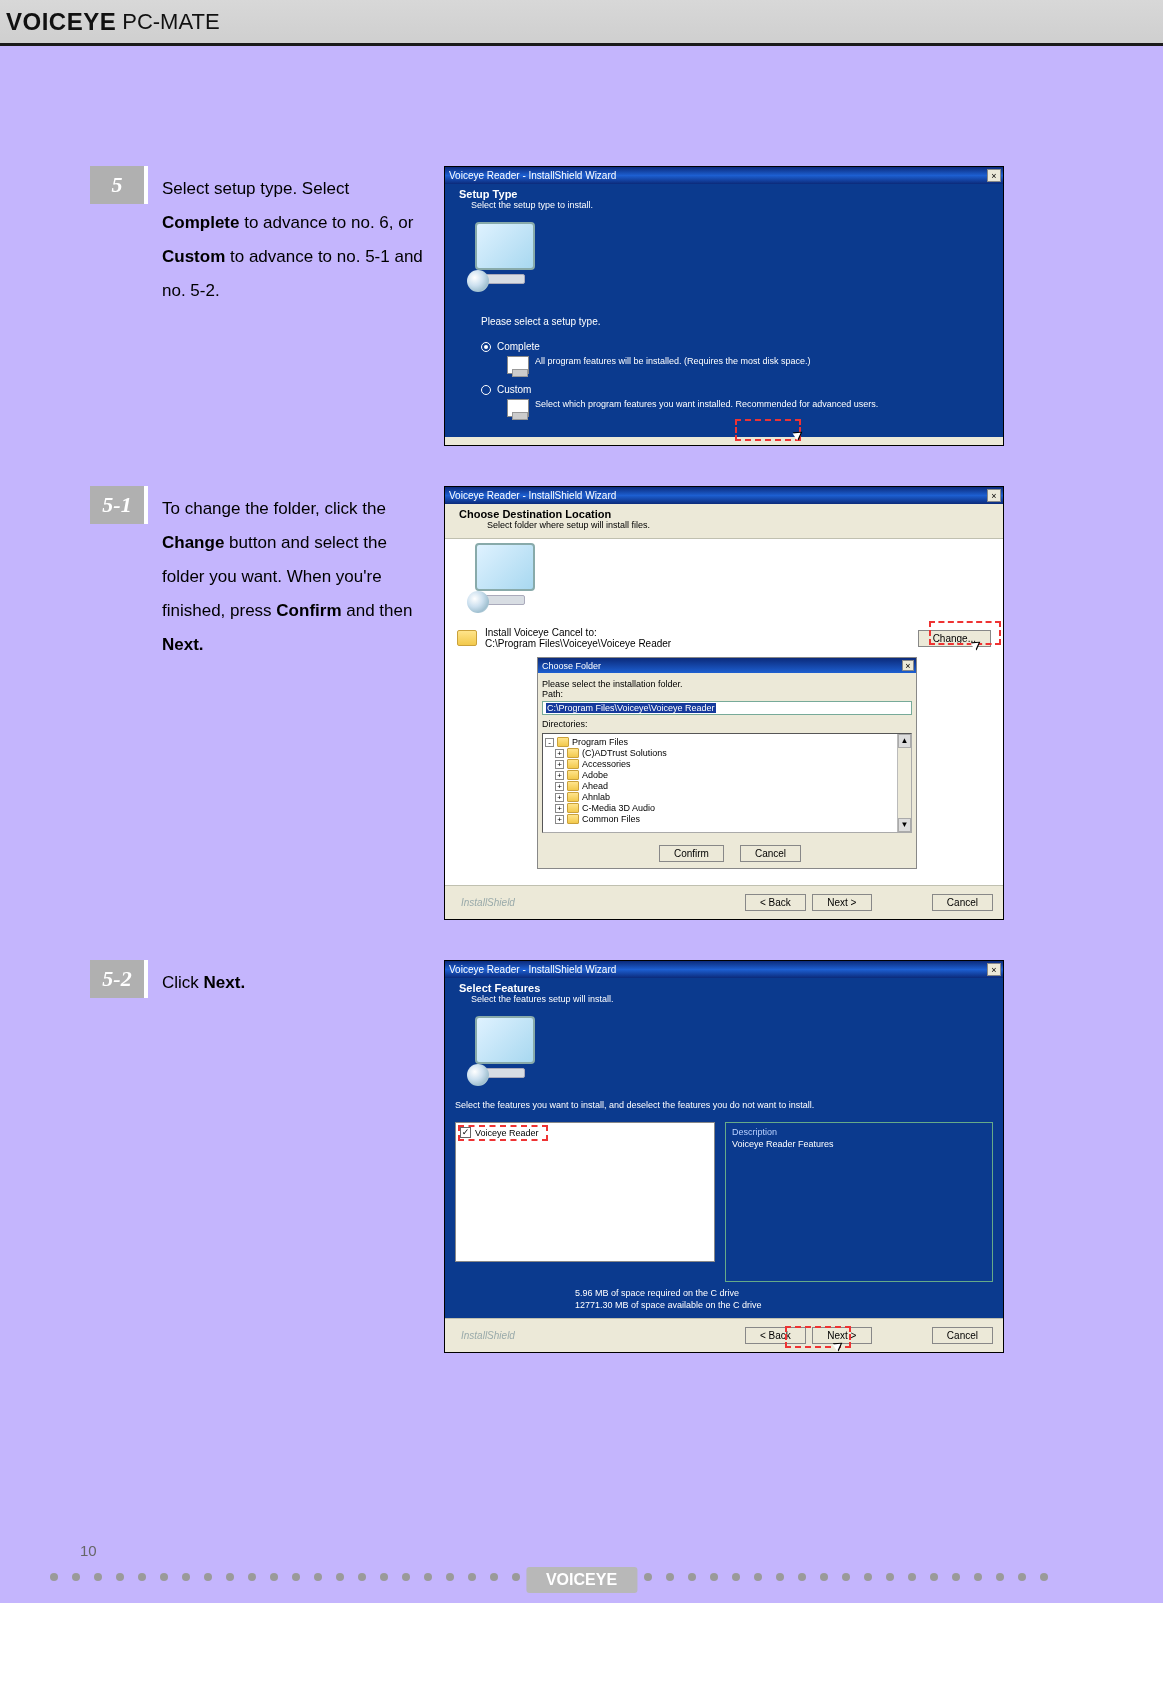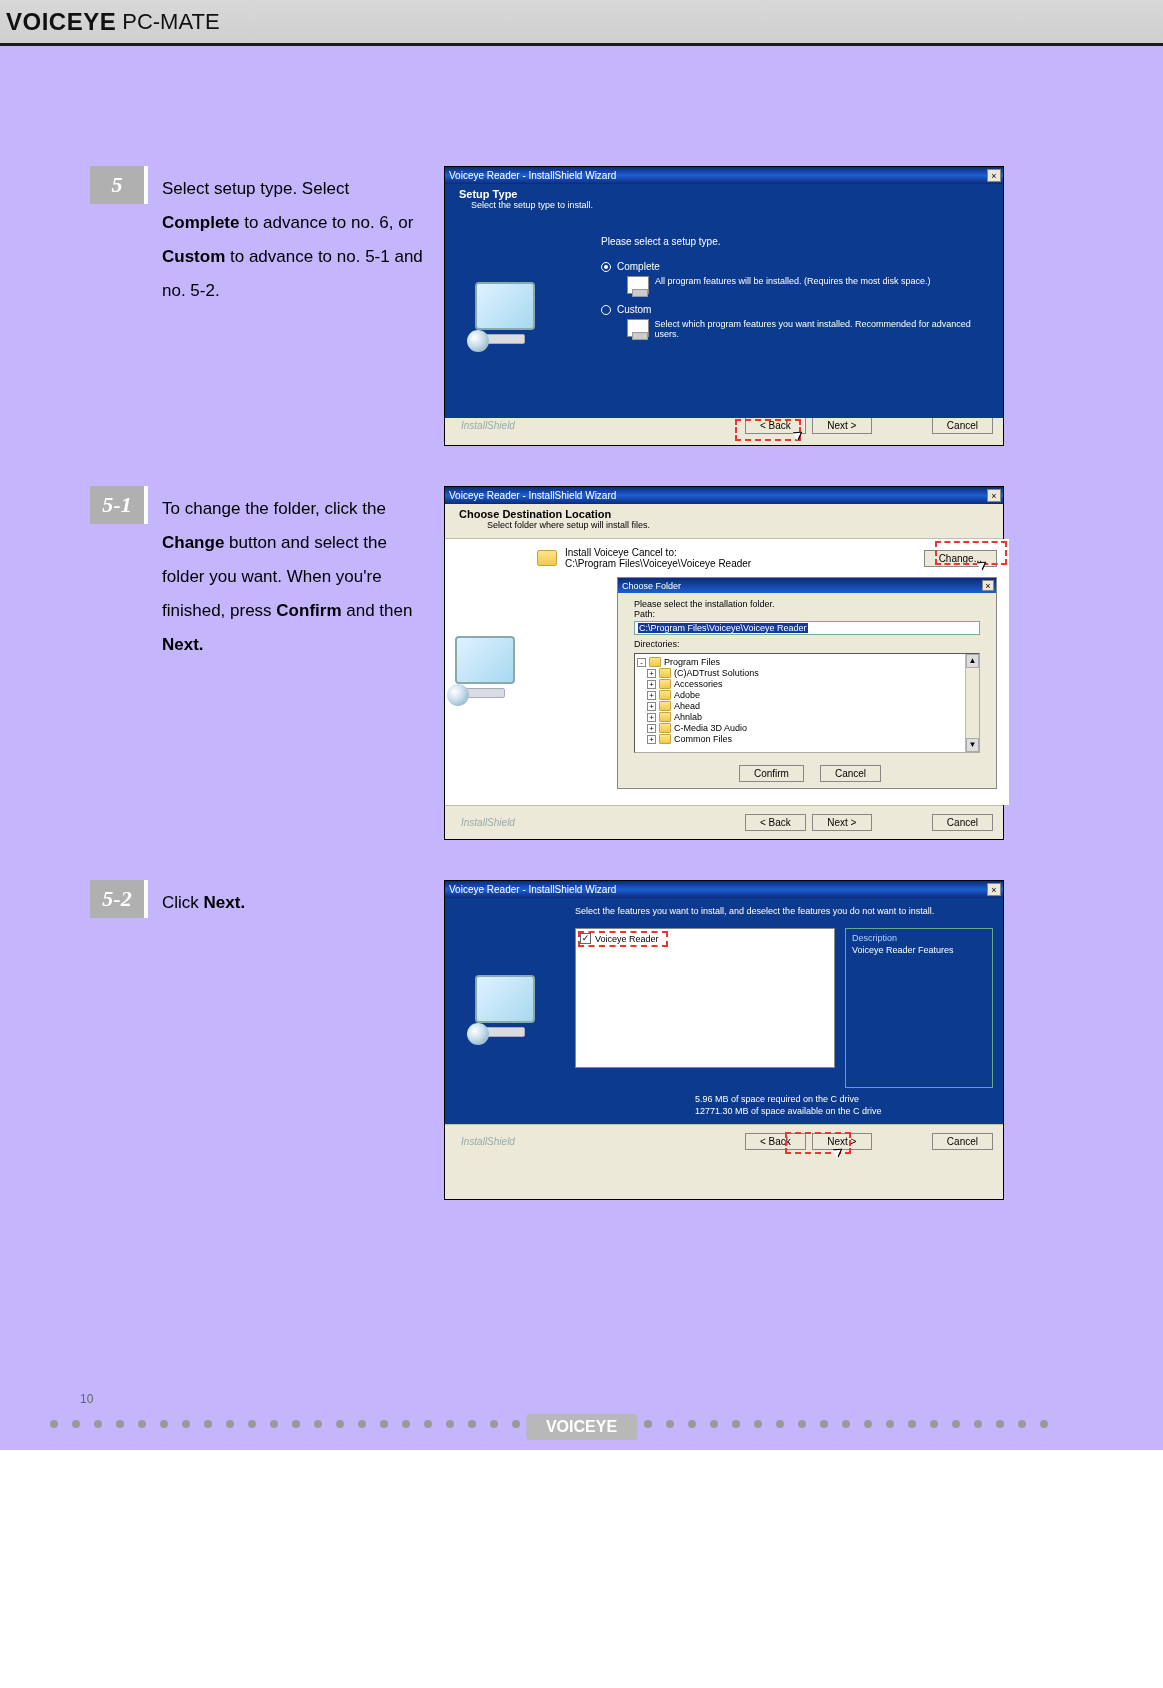--- a/index.html
+++ b/index.html
@@ -15,21 +15,21 @@
   .step-text b { font-weight:bold; }
   .shot { width:560px; min-width:560px; margin-left:6px; border:1px solid #000000; background:#ece9d8; position:relative; font-size:10px; }
   .titlebar { height:17px; background:linear-gradient(to bottom,#0b2a7a,#1d5fd1,#0b2a7a); color:#fff; font-size:10px; display:flex; align-items:center; justify-content:space-between; padding:0 2px 0 4px;}
   .close-x { background:#ece9d8; color:#000; width:14px; height:13px; display:flex; align-items:center; justify-content:center; border:1px solid #888; font-size:9px; font-family:Arial;}
   .bluehdr { background:#0b3a8e; color:#fff; padding:4px 10px 8px 14px; }
   .bluehdr .t1 { font-weight:bold; font-size:11px; }
   .bluehdr .t2 { font-size:9px; margin-left:12px; }
   .greyhdr { background:#ece9d8; color:#000; padding:4px 10px 8px 14px; border-bottom:1px solid #c0c0b0;}
   .greyhdr .t1 { font-weight:bold; font-size:11px; }
   .greyhdr .t2 { font-size:9px; margin-left:28px; }
-  .body-area { display:flex; background:#ece9d8; min-height:200px; }
+  .body-area { display:flex; background:#ece9d8; min-height:200px;flex-direction:column; }
   .left-illus { width:120px; display:flex; align-items:center; justify-content:center; }
   .monitor-illus { width:80px; height:80px; position:relative; }
   .monitor-illus .screen { width:60px; height:48px; background:linear-gradient(135deg,#dff2ff,#a8d8f0); border:2px solid #8aa; border-radius:4px; position:absolute; top:4px; left:10px;}
   .monitor-illus .base { width:40px; height:10px; background:#d8dde3; border:1px solid #aab; position:absolute; top:56px; left:20px; border-radius:2px;}
   .monitor-illus .cd { width:22px; height:22px; border-radius:50%; background:radial-gradient(circle at 35% 35%, #fff,#cce0ef 40%,#a0c0d0 70%,#eee); position:absolute; top:52px; left:2px;}
   .right-panel { flex:1; padding:10px 14px 10px 6px; color:#fff; }
   .right-col-dark { color:#fff; font-size:10px; }
   .row-prompt { color:#fff; font-size:10px; margin:8px 0 14px 30px;}
   .radio-row { display:flex; align-items:flex-start; margin:6px 0 4px 30px; color:#fff; font-size:10px;}
   .radio-dot { width:10px;height:10px;border-radius:50%;border:1px solid #fff; margin-right:6px; margin-top:1px; background:#0b3a8e;}
@@ -44,42 +44,42 @@
   .dashed-red { position:absolute; border:2px dashed #e33; pointer-events:none; }
   .cursor { position:absolute; width:0; height:0; border-left:8px solid #000; border-top:5px solid transparent; border-bottom:5px solid transparent; transform: rotate(-35deg);}
   .cursor::after { content:""; position:absolute; left:-9px; top:-4px; width:0;height:0;border-left:7px solid #fff; border-top:4px solid transparent; border-bottom:4px solid transparent;}
   
   .white-body { background:#fff; color:#000; padding:8px 12px; }
   .install-to { display:flex; align-items:center; font-size:10px;}
   .folder-ico { width:20px;height:16px; background:linear-gradient(#ffe48a,#f2c94c); border:1px solid #caa13a; border-radius:2px; margin-right:8px;}
   .chg-btn { margin-left:auto; }
   .inner-dialog { border:1px solid #888; margin:8px 0 8px 80px; width:380px; background:#fff; position:relative;}
   .inner-title { height:15px; background:linear-gradient(to bottom,#0b2a7a,#1d5fd1); color:#fff; font-size:9px; display:flex; align-items:center; justify-content:space-between; padding:0 2px 0 4px;}
-  .inner-body { background:#ece9d8; padding:6px 16px; font-size:9px;}
+  .inner-body { background:#ece9d8; padding:6px 4px; font-size:9px;}
   .path-field { background:#fff; border:1px solid #7a9; padding:1px 3px; font-size:9px; margin-top:2px;}
   .path-sel { background:#163a9c; color:#fff; padding:0 1px;}
   .tree { background:#fff; border:1px inset #aaa; height:100px; margin-top:4px; overflow:hidden; position:relative; padding:2px 2px;}
   .tree-item { display:flex; align-items:center; font-size:9px; margin:1px 0 1px 10px;}
   .tree-plus { width:9px;height:9px;border:1px solid #888;color:#000;font-size:8px;line-height:8px;text-align:center;margin-right:3px; background:#fff;}
   .tree-fold { width:12px;height:10px;background:linear-gradient(#ffe48a,#f2c94c);border:1px solid #caa13a;margin-right:3px;border-radius:1px;}
   .tree-oitem { margin-left:0;}
   .scroll-v { position:absolute; right:0; top:0; bottom:0; width:14px; background:#ece9d8; border-left:1px solid #bbb;}
   .scroll-v .up,.scroll-v .down{height:14px;background:#ddd;border:1px solid #aaa;font-size:8px;text-align:center;line-height:12px;}
   .scroll-v .down{position:absolute;bottom:0;left:0;right:0;}
   .inner-btns { display:flex; justify-content:center; gap:10px; padding:6px; background:#ece9d8;}
   
   .blue-sub { background:#0b3a8e; color:#fff; font-size:9px; padding:8px 10px 6px 10px;}
   .feat-area { display:flex; padding:6px 10px 4px 10px; gap:10px; background:#0b3a8e;}
   .feat-list { background:#fff; border:1px solid #888; width:260px; height:140px; padding:4px; font-size:9px; color:#000;}
   .feat-check { display:flex; align-items:center;}
   .chk { width:11px; height:11px; border:1px solid #666; background:#fff; margin-right:4px; font-size:9px; line-height:9px; text-align:center; color:#000;}
   .desc-box { flex:1; border:1px solid #6a8; padding:4px 6px; color:#fff; font-size:9px; height:160px;}
   .desc-title { color:#b8d0ff; font-size:9px; margin-bottom:2px;}
   .space-txt { color:#fff; font-size:9px; margin:2px 10px 8px 130px; background:#0b3a8e;}
-  .page-num { position:absolute; left:80px; bottom:44px; font-size:12px; color:#666;}
+  .page-num { position:absolute; left:80px; bottom:44px; font-size:15px; color:#666;}
   .footer { position:relative; width:100%; height:30px; margin-top:140px;}
   .dot-row { display:flex; gap:14px; padding-left:50px; }
   .dot { width:8px;height:8px;border-radius:50%; background:#9a9a9a;}
   .footer-center { position:absolute; left:50%; top:-6px; transform:translateX(-50%); background:#b8b8b8; color:#fff; font-weight:bold; font-family:Impact,"Arial Black",sans-serif; font-size:16px; padding:4px 20px; border-radius:3px;}
   .dashed-red.feat { top:2px; left:2px; width:90px; height:16px;}
 </style>
 </head>
 <body>
 <div class="page">
 
@@ -255,20 +255,24 @@
   <div class="step-row">
     <div class="step-num">5-2</div>
     <div class="step-text">
       <span>Click </span><b>Next.</b>
     </div>
     <div class="shot" style="min-height:320px;">
       <div class="titlebar">
         <span>Voiceye Reader - InstallShield Wizard</span>
         <span class="close-x">×</span>
       </div>
+      <div class="bluehdr">
+        <div class="t1">Select Features</div>
+        <div class="t2">Select the features setup will install.</div>
+      </div>
       <div style="background:#0b3a8e;">
         <div class="body-area" style="background:#0b3a8e;">
           <div class="left-illus">
             <div class="monitor-illus">
                   <div class="screen"></div>
                   <div class="base"></div>
                   <div class="cd"></div>
                 </div>
           </div>
           <div style="flex:1;">

